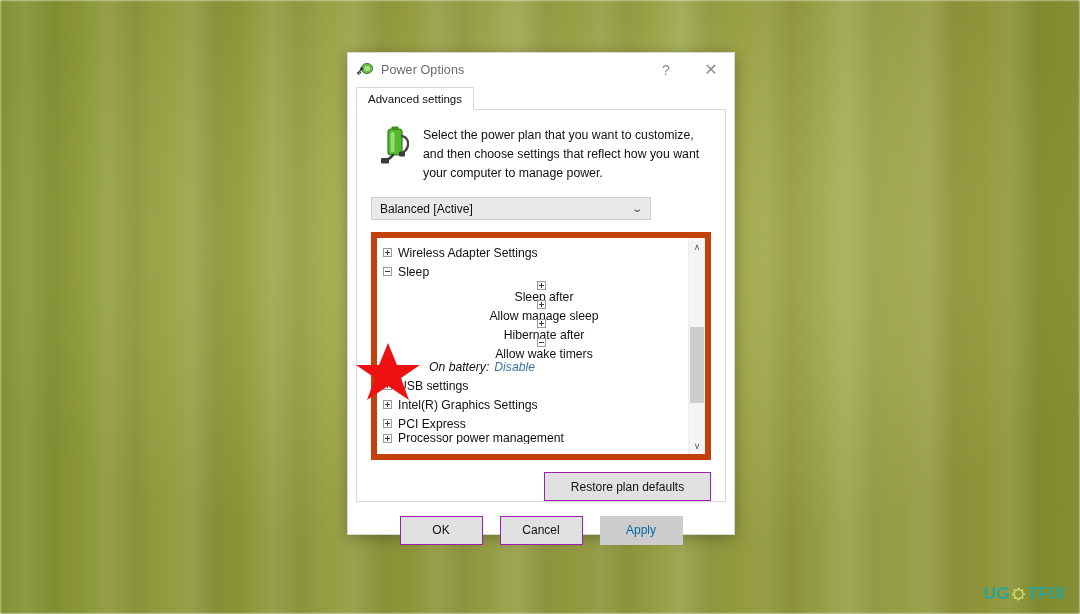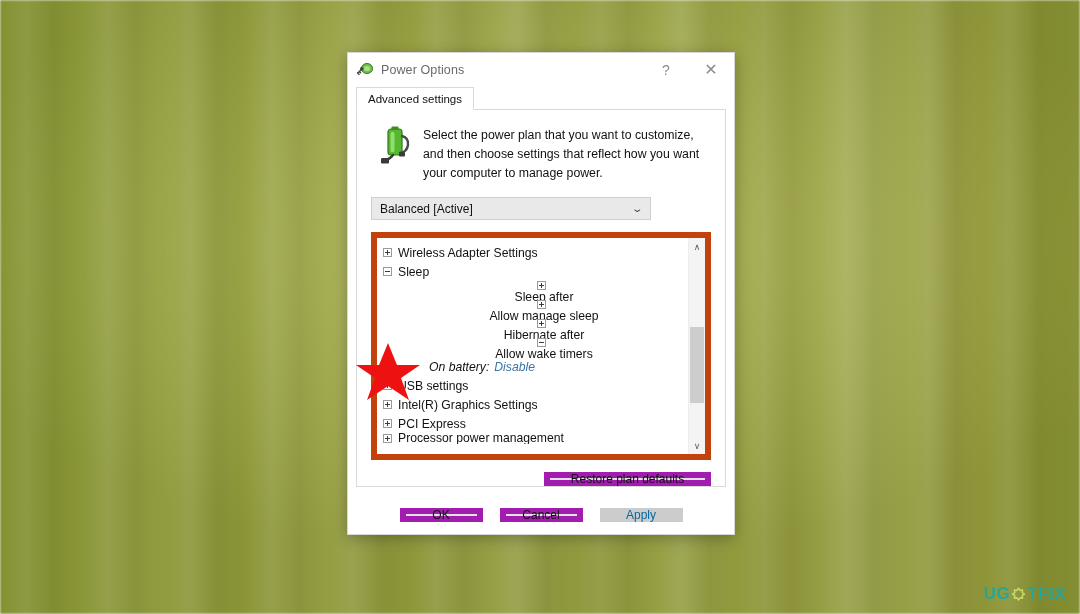--- a/index.html
+++ b/index.html
@@ -187,23 +187,23 @@
   .sb-thumb {
     position: absolute; left: 1px; right: 1px;
     top: 72px; height: 76px;
     background: #cdcdcd;
   }
 
   
   .restore-row { margin: 12px 4px 0 4px; display: flex; justify-content: flex-end; }
   .btn {
     background: #e1e1e1;
-    border: 6px solid #a21caf;
+    border: 1px solid #a21caf;
     font-size: 12px; color: #111;
-    height: 14px;
+    height: 29px;
     display: flex; align-items: center; justify-content: center;
     font-family: "Liberation Sans", sans-serif;
   }
   .btn.restore { width: 167px; }
   .btn.disabled { background: #cccccc; border-color: #cccccc; color: #0369a1; }
 
   
   .footer {
     height: 46px; min-height: 46px;
     display: flex; align-items: center; justify-content: center;

